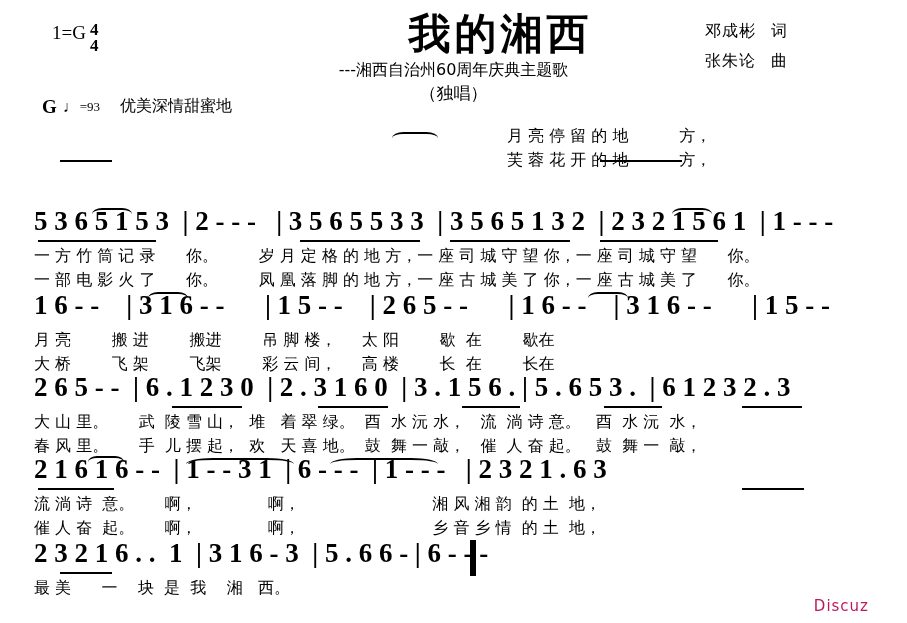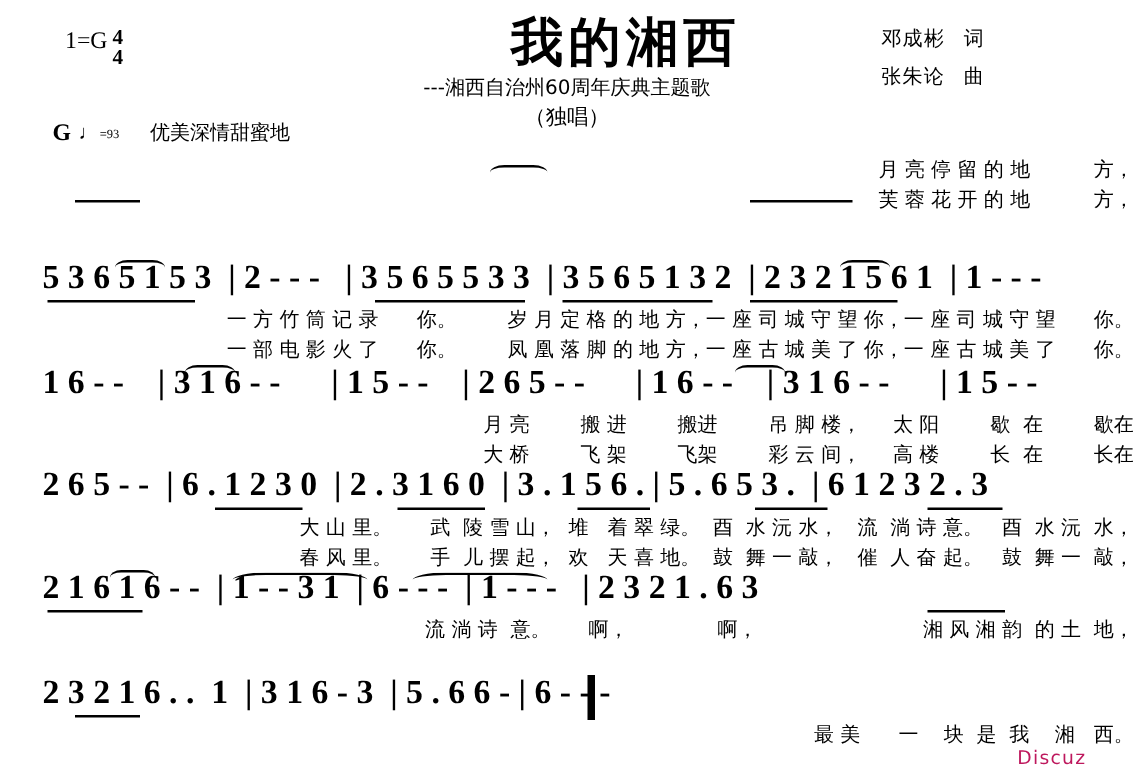--- a/index.html
+++ b/index.html
@@ -49,21 +49,21 @@
   }
   .credits div span.name{letter-spacing:1px;}
   .credits div span.role{margin-left:10px;}
 
   .tempo{
     position:absolute;left:42px;top:96px;
     font-size:15px;display:flex;align-items:center;
   }
   .tempo .g{font-size:19px;font-weight:bold;font-family:"Liberation Serif",serif;}
   .tempo .note{margin-left:6px;font-size:16px;}
-  .tempo .eq{margin-left:1px;font-size:10px;}
+  .tempo .eq{margin-left:1px;font-size:13px;}
   .expr{
     position:absolute;left:120px;top:96px;
     font-size:16px;font-family:"DejaVu Sans", sans-serif;
   }
 
   
   .system{position:absolute;left:0;width:907px;}
   .notes{
     position:relative;
     height:40px;
@@ -77,21 +77,20 @@
   }
   .lyr{
     position:relative;
     height:22px;
     font-size:16px;
     font-family:"DejaVu Sans", sans-serif;
     white-space:pre;
     padding-left:34px;
     box-sizing:border-box;
     letter-spacing:0px;
-    text-align:right;
   }
   .lyr.second{margin-top:2px;}
 
   
   .beam{position:absolute;height:2px;background:#000;}
   .tie{position:absolute;border-top:2px solid #000;border-radius:50%/100%;height:10px;width:40px;border-left:0;border-right:0;border-bottom:0;}
   .barend{position:absolute;width:6px;background:#000;}
 
   
   .footer{
@@ -176,20 +175,21 @@
     <div class="beam" style="left:172px;top:34px;width:70px;"></div>
     <div class="beam" style="left:318px;top:34px;width:70px;"></div>
     <div class="beam" style="left:462px;top:34px;width:58px;"></div>
     <div class="beam" style="left:604px;top:34px;width:58px;"></div>
     <div class="beam" style="left:742px;top:34px;width:60px;"></div>
   </div>
 
   <div class="system" style="top:454px;">
     <div class="notes">2 1 6 1 6 - -  | 1 - - 3 1  | 6 - - -  | 1 - - -   | 2 3 2 1 . 6 3</div>
     <div class="lyr">流 淌 诗  意。      啊，              啊，                          湘 风 湘 韵  的 土  地，</div>
+    <div class="lyr second">催 人 奋  起。      啊，              啊，                          乡 音 乡 情  的 土  地，</div>
     <div class="beam" style="left:38px;top:34px;width:76px;"></div>
     <div class="beam" style="left:742px;top:34px;width:62px;"></div>
     <div class="tie" style="left:88px;top:2px;width:36px;"></div>
     <div class="tie" style="left:186px;top:4px;width:108px;"></div>
     <div class="tie" style="left:330px;top:4px;width:108px;"></div>
   </div>
 
   <div class="system" style="top:538px;">
     <div class="notes">2 3 2 1 6 . .  1  | 3 1 6 - 3  | 5 . 6 6 - | 6 - - -</div>
     <div class="lyr">最 美      一    块  是  我    湘   西。</div>

